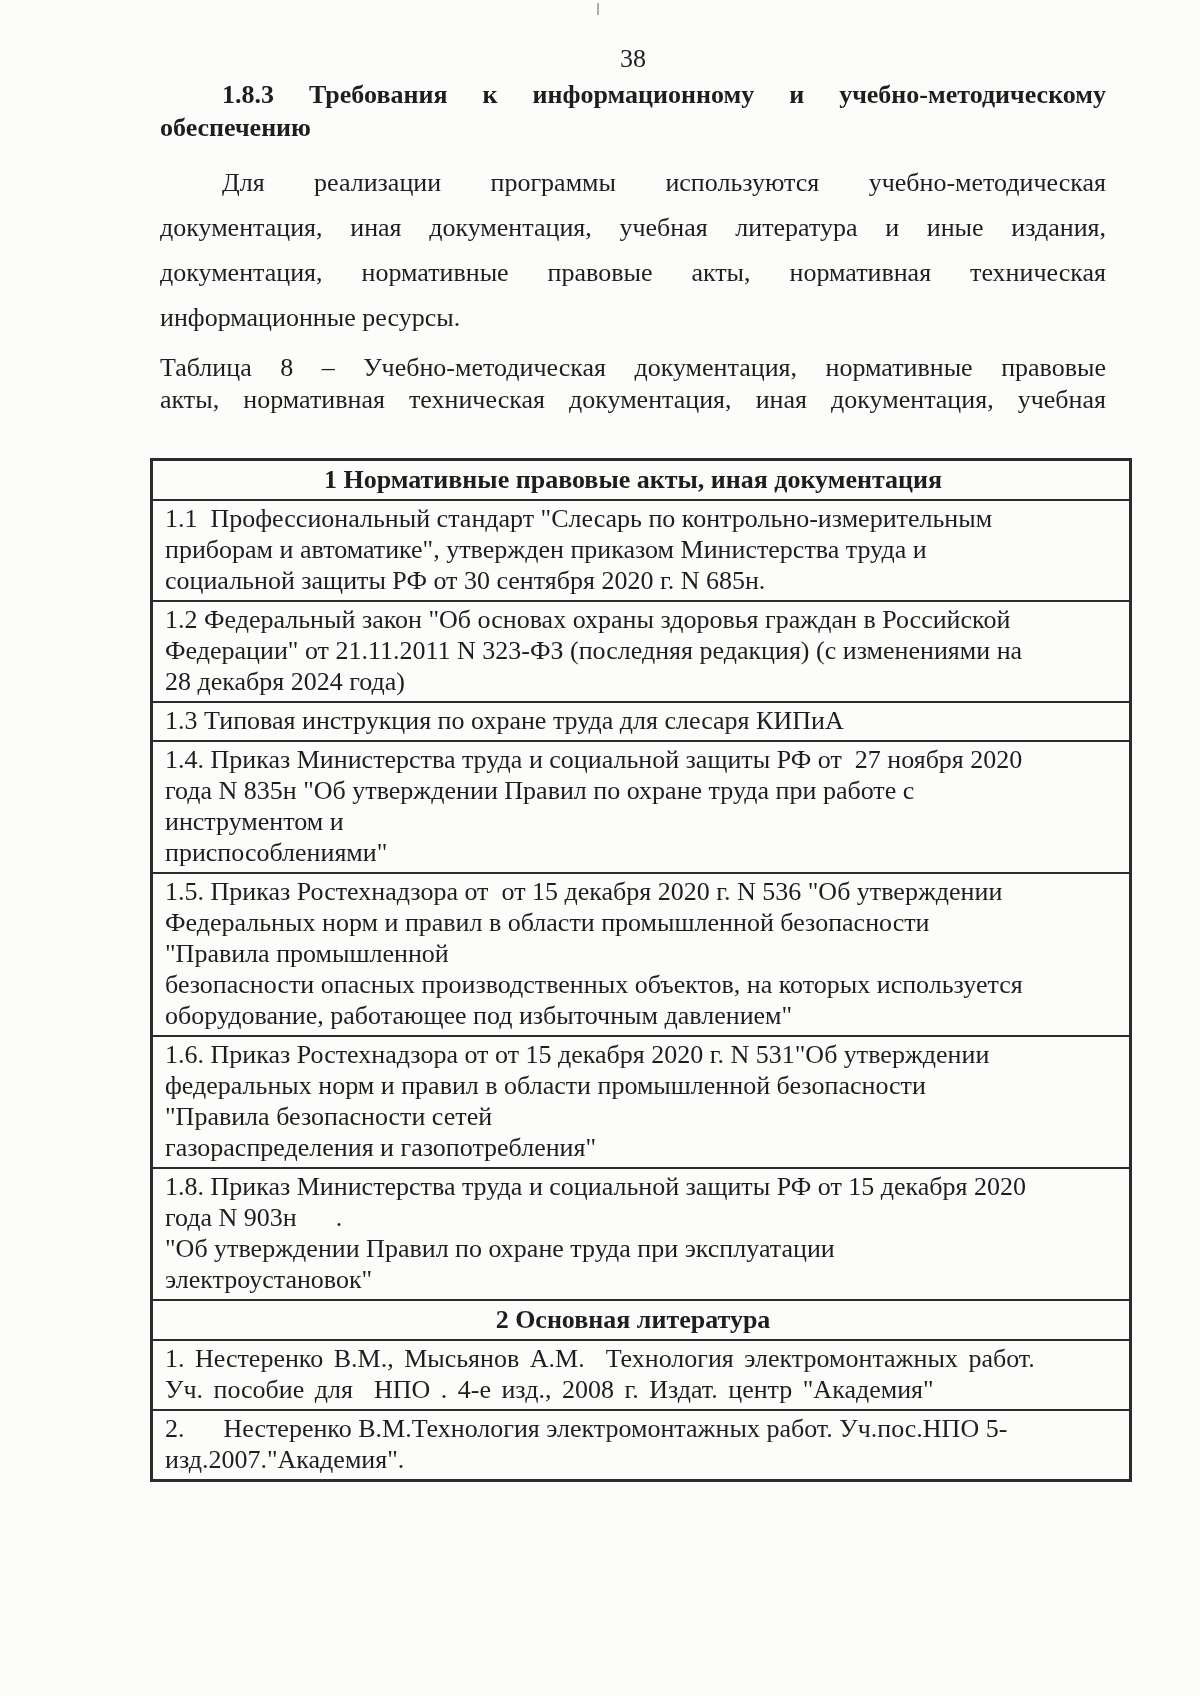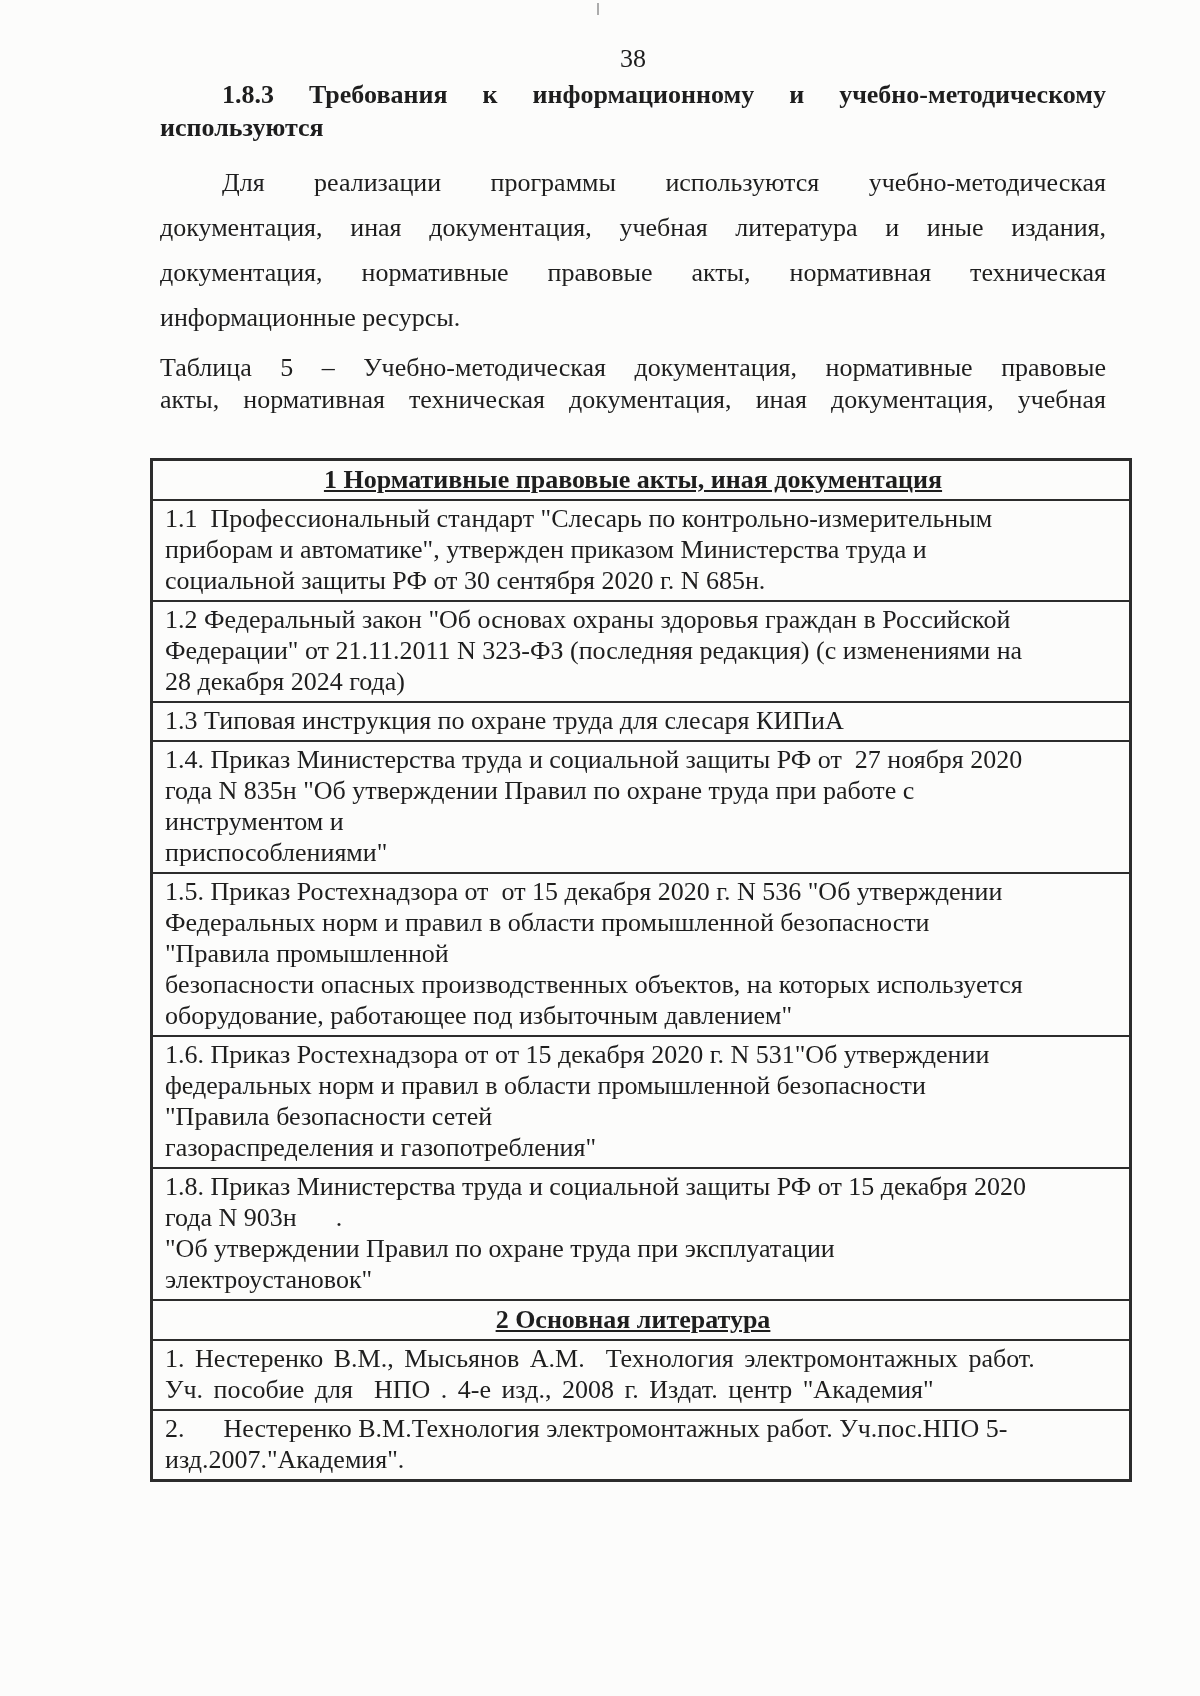--- a/index.html
+++ b/index.html
@@ -45,21 +45,20 @@
   .doc-table {
     margin-top: 42px;
     width: 976px;
     border: 3px solid #2c2c2c;
     line-height: 31px;
   }
   .t-header {
     text-align: center;
     font-weight: bold;
     padding: 3px 26px 4px 10px;
-    text-decoration: underline;
   }
   .t-row {
     border-top: 2px solid #2c2c2c;
     padding: 2px 8px 4px 12px;
     white-space: pre-line;
   }
   .t-row.italic { font-style: italic; }
   .t-row.spread { word-spacing: 4px; }
   .tline { min-height: 31px; }
 </style>
@@ -67,32 +66,32 @@
 <body>
 
 <div class="page">
 
   <div class="scan-tick"></div>
 
   <div class="page-number">38</div>
 
   <div class="heading">
     <div class="tline indent jlast">1.8.3 Требования к информационному и учебно-методическому</div>
-    <div class="tline">используются</div>
+    <div class="tline">обеспечению</div>
   </div>
 
   <div class="intro">
     <div class="indent jlast">Для реализации программы используются учебно-методическая</div>
     <div class="jlast">документация, иная документация, учебная литература и иные издания,</div>
     <div class="jlast">документация, нормативные правовые акты, нормативная техническая</div>
     <div>информационные ресурсы.</div>
   </div>
 
   <div class="caption">
-    <div class="jlast">Таблица 5 – Учебно-методическая документация, нормативные правовые</div>
+    <div class="jlast">Таблица 8 – Учебно-методическая документация, нормативные правовые</div>
     <div class="jlast">акты, нормативная техническая документация, иная документация, учебная</div>
   </div>
 
   <div class="doc-table">
     <div class="t-header">1 Нормативные правовые акты, иная документация</div>
     <div class="t-row">1.1 &nbsp;Профессиональный стандарт "Слесарь по контрольно-измерительным
 приборам и автоматике", утвержден приказом Министерства труда и
 социальной защиты РФ от 30 сентября 2020 г. N 685н.</div>
     <div class="t-row">1.2 Федеральный закон "Об основах охраны здоровья граждан в Российской
 Федерации" от 21.11.2011 N 323-ФЗ (последняя редакция) (с изменениями на

